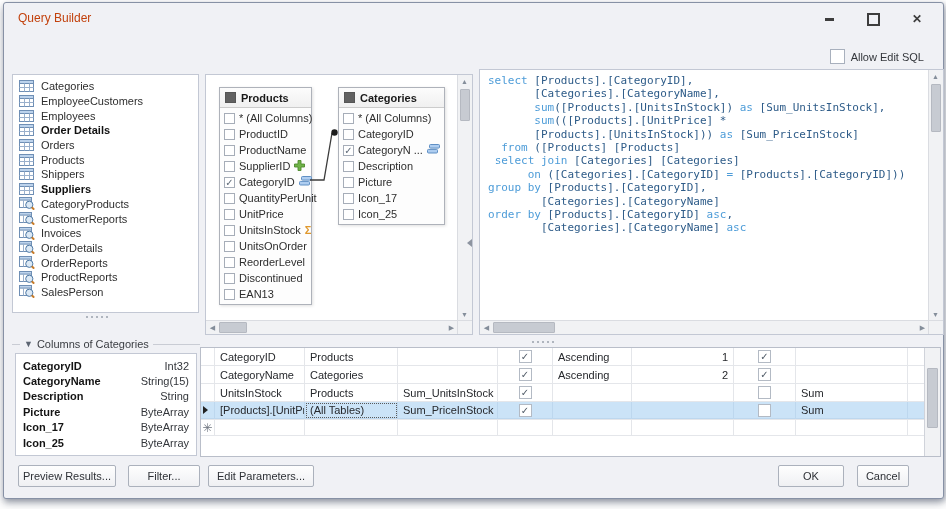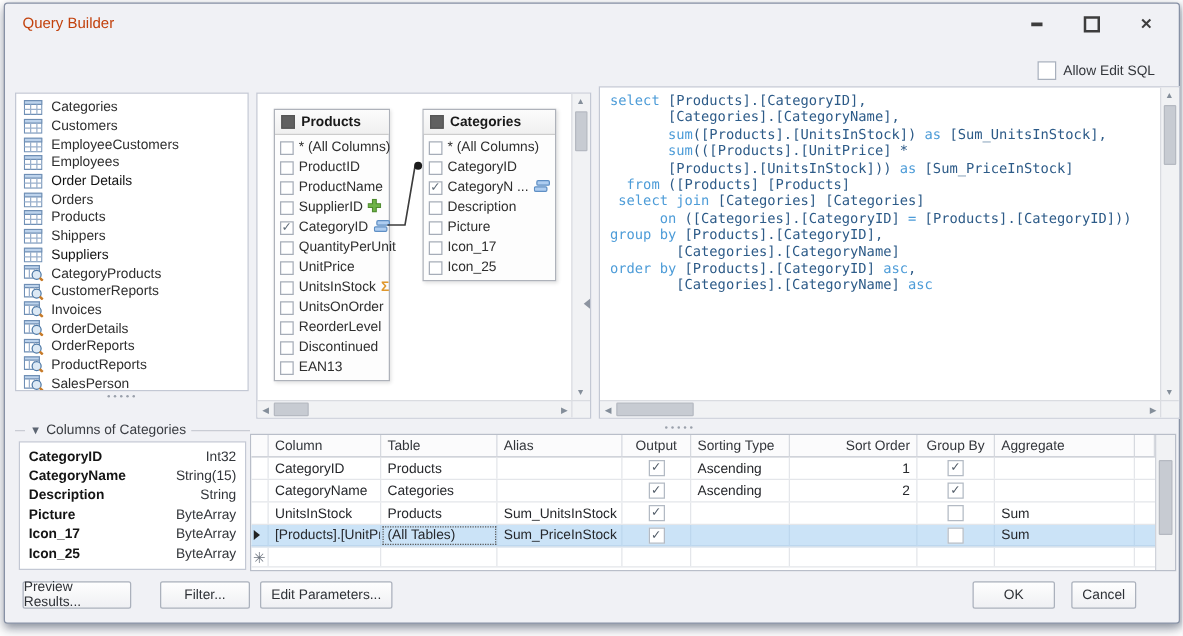--- a/index.html
+++ b/index.html
@@ -22,21 +22,21 @@
   .check-row{position:absolute;right:19px;top:46px;display:flex;align-items:center;gap:6px}
   .checkbox{width:13px;height:13px;background:#fff;border:1px solid #a8b0bd}
   .check-label{font-size:11px;color:#33363b}
 
   .panel{position:absolute;background:#fff;border:1px solid #c3c8d4}
 
   
   #tables-panel{left:8px;top:71px;width:187px;height:239px;overflow:hidden;padding-top:4px;box-sizing:border-box}
   .tl-item{height:14.7px;display:flex;align-items:center;gap:6px;padding-left:6px;
            font-size:11px;color:#2e2e2e;white-space:nowrap}
-  .tl-item.bold .tl-label{font-weight:normal;color:#121212}
+  .tl-item.bold .tl-label{font-weight:bold;color:#121212}
   .tl-icon{width:16px;height:13px;flex:0 0 auto;display:flex;align-items:center}
 
   
   #diagram-panel{left:201px;top:71px;width:266px;height:259px}
   .diagram-canvas{position:absolute;left:0;top:0;right:14px;bottom:13px;overflow:hidden}
   .tbox{position:absolute;background:#fdfdfd;border:1px solid #aeb2ba;
         box-shadow:1px 1px 3px rgba(0,0,0,.13)}
   #tbox-products{left:13px;top:12px;width:91px;height:216px}
   #tbox-categories{left:132px;top:12px;width:105px;height:136px}
   .tbox-header{height:19px;display:flex;align-items:center;gap:5px;padding:0 5px;
@@ -119,21 +119,21 @@
   .row-arrow{width:0;height:0;border:4px solid transparent;border-left:5px solid #222}
   .new-star{color:#6f7680;font-size:12px;line-height:10px}
   .gcb{width:13px;height:13px;box-sizing:border-box;border:1px solid #b3bac4;background:#fff;
        font-size:10px;line-height:11px;color:#4f5a66;text-align:center}
   .focus-cell{outline:1px dotted #5a5a5a;outline-offset:-2px}
 
   
   .btn{position:absolute;height:22px;background:linear-gradient(#fefefe,#eff0f3);
        border:1px solid #abb1bc;border-radius:2px;font-size:11px;color:#2e3136;
        display:flex;align-items:center;justify-content:center;box-sizing:border-box}
-  #btn-preview{left:14px;top:462px;width:87px}
+  #btn-preview{left:14px;top:462px;width:98px}
   #btn-filter{left:124px;top:462px;width:72px}
   #btn-edit-params{left:204px;top:462px;width:106px}
   #btn-ok{left:774px;top:462px;width:66px}
   #btn-cancel{left:853px;top:462px;width:52px}
 </style>
 </head>
 <body>
 
 <div class="dialog">
 
@@ -161,32 +161,20 @@
         <span class="tl-icon">
           <svg width="15" height="12" viewBox="0 0 15 12">
             <rect x="0.5" y="0.5" width="14" height="11" fill="#fff" stroke="#6f8fb5"></rect>
             <rect x="0.5" y="0.5" width="14" height="3" fill="#bdd3ec" stroke="#6f8fb5"></rect>
             <line x1="5.5" y1="3.5" x2="5.5" y2="11.5" stroke="#9ab0cc"></line>
             <line x1="10.5" y1="3.5" x2="10.5" y2="11.5" stroke="#9ab0cc"></line>
             <line x1="0.5" y1="7.5" x2="14.5" y2="7.5" stroke="#9ab0cc"></line>
           </svg>
         </span>
         <span class="tl-label">Categories</span>
-      </div>
-      <div class="tl-item">
-        <span class="tl-icon">
-          <svg width="15" height="12" viewBox="0 0 15 12">
-            <rect x="0.5" y="0.5" width="14" height="11" fill="#fff" stroke="#6f8fb5"></rect>
-            <rect x="0.5" y="0.5" width="14" height="3" fill="#bdd3ec" stroke="#6f8fb5"></rect>
-            <line x1="5.5" y1="3.5" x2="5.5" y2="11.5" stroke="#9ab0cc"></line>
-            <line x1="10.5" y1="3.5" x2="10.5" y2="11.5" stroke="#9ab0cc"></line>
-            <line x1="0.5" y1="7.5" x2="14.5" y2="7.5" stroke="#9ab0cc"></line>
-          </svg>
-        </span>
-        <span class="tl-label">Customers</span>
       </div>
       <div class="tl-item">
         <span class="tl-icon">
           <svg width="15" height="12" viewBox="0 0 15 12">
             <rect x="0.5" y="0.5" width="14" height="11" fill="#fff" stroke="#6f8fb5"></rect>
             <rect x="0.5" y="0.5" width="14" height="3" fill="#bdd3ec" stroke="#6f8fb5"></rect>
             <line x1="5.5" y1="3.5" x2="5.5" y2="11.5" stroke="#9ab0cc"></line>
             <line x1="10.5" y1="3.5" x2="10.5" y2="11.5" stroke="#9ab0cc"></line>
             <line x1="0.5" y1="7.5" x2="14.5" y2="7.5" stroke="#9ab0cc"></line>
           </svg>
@@ -557,32 +545,20 @@
         </div>
         <div class="cg-row">
           <span class="cg-name">Icon_25</span>
           <span class="cg-type">ByteArray</span>
         </div>
       </div>
   </div>
 
   <div id="grid">
     <div id="grid-main">
-        <div class="g-row g-header">
-          <span class="g-cell w-ind"></span>
-          <span class="g-cell w-col">Column</span>
-          <span class="g-cell w-tab">Table</span>
-          <span class="g-cell w-alias">Alias</span>
-          <span class="g-cell w-out">Output</span>
-          <span class="g-cell w-sort">Sorting Type</span>
-          <span class="g-cell w-ord">Sort Order</span>
-          <span class="g-cell w-grp">Group By</span>
-          <span class="g-cell w-agg">Aggregate</span>
-          <span class="g-cell w-fill"></span>
-        </div>
         <div class="g-row">
           <span class="g-cell w-ind"></span>
           <span class="g-cell w-col">CategoryID</span>
           <span class="g-cell w-tab">Products</span>
           <span class="g-cell w-alias"></span>
           <span class="g-cell w-out">
             <span class="gcb">✓</span>
           </span>
           <span class="g-cell w-sort">Ascending</span>
           <span class="g-cell w-ord">1</span>

